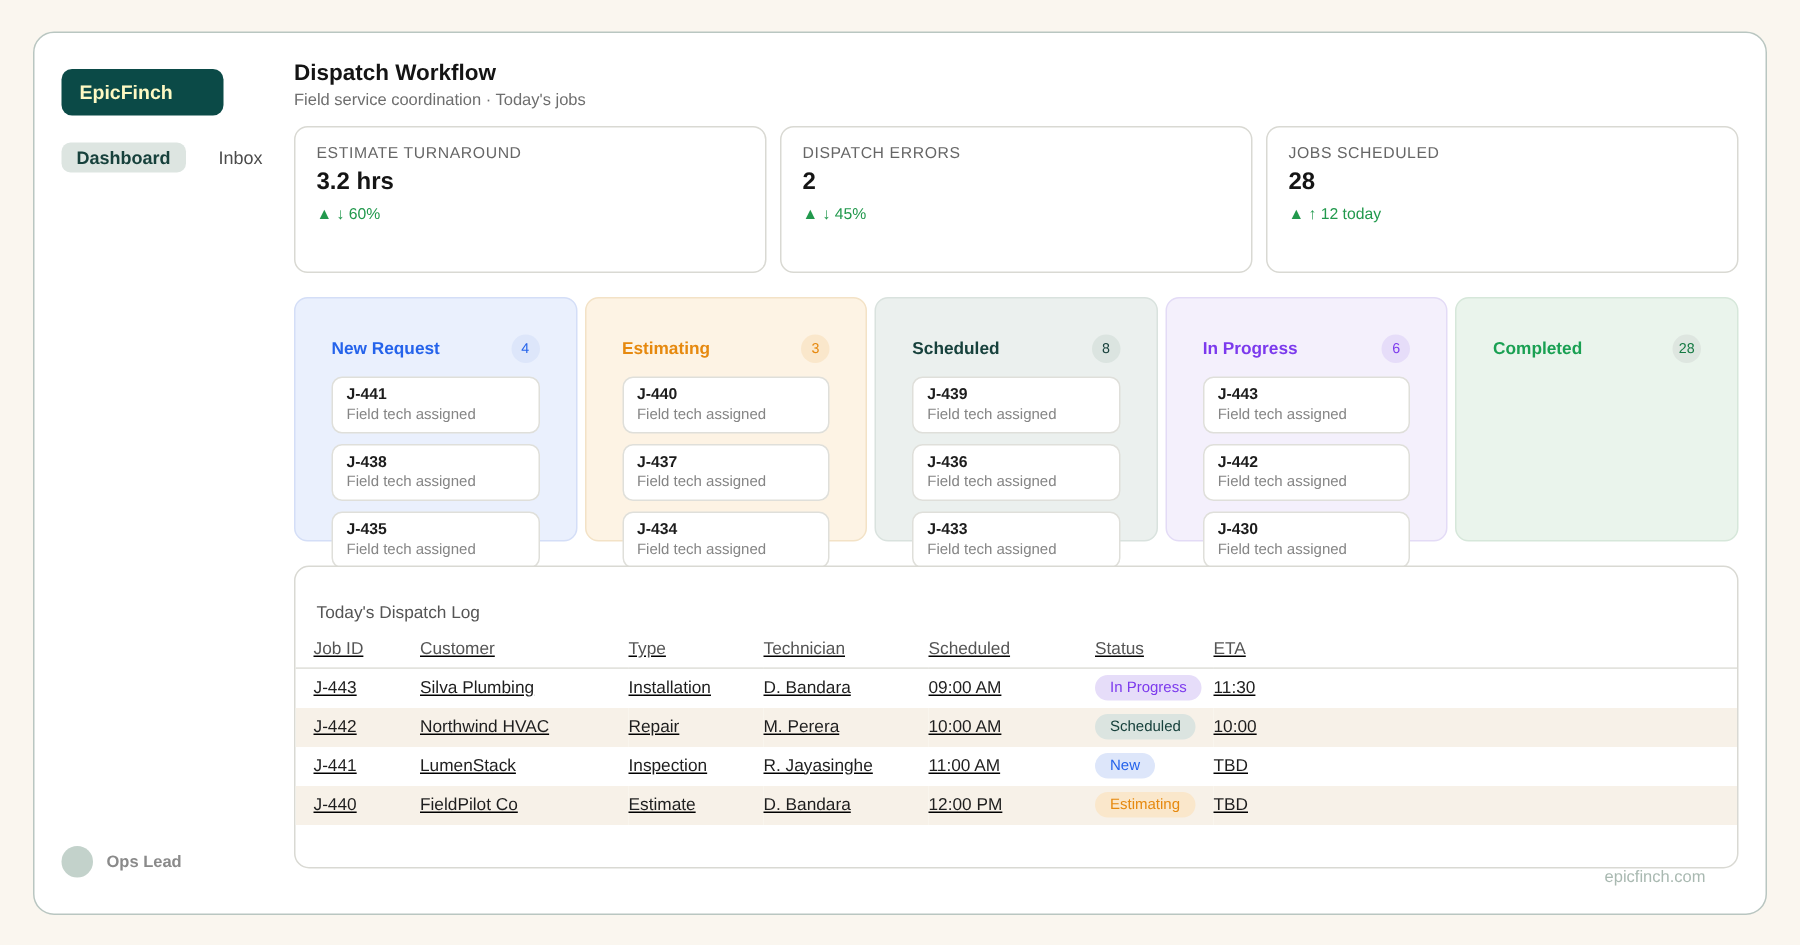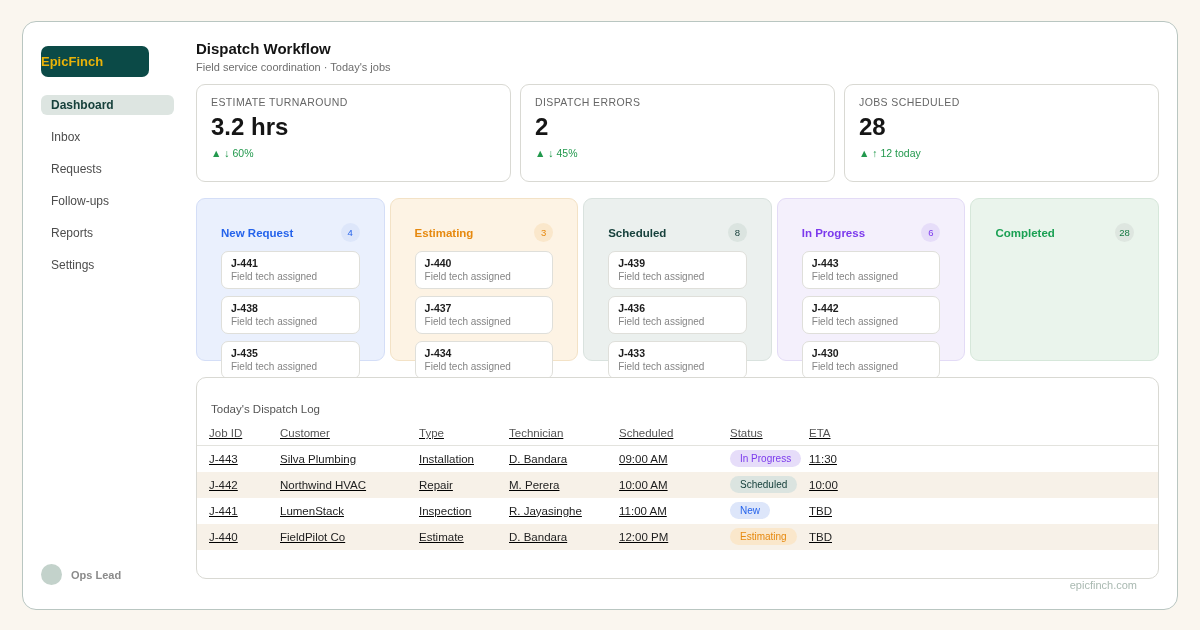--- a/index.html
+++ b/index.html
@@ -25,28 +25,28 @@
     width: 133px;
     flex-shrink: 0;
     display: flex;
     flex-direction: column;
   }
   .logo {
     width: 108px; height: 31px;
     margin-top: 6px;
     background: #0b4a47;
     border-radius: 7px;
-    color: #eab308;
+    color: #fef9c3;
     font-size: 13px;
     font-weight: bold;
     display: flex;
     align-items: center;
-    padding-left: 0;
-  }
-  .nav { margin-top: 18px; display: flex; flex-direction: column; gap: 12px; }
+    padding-left: 12px;
+  }
+  .nav { margin-top: 18px; display: flex; flex-direction: row; gap: 12px; }
   .nav-item {
     height: 20px;
     display: flex;
     align-items: center;
     padding: 0 10px;
     border-radius: 6px;
     font-size: 12px;
     color: #4c4c4c;
     cursor: pointer;
   }
@@ -76,21 +76,21 @@
   .kpi-row { display: flex; gap: 9px; margin-top: 11px; }
   .kpi-card {
     flex: 1;
     height: 98px;
     border: 1px solid #d9d9d3;
     border-radius: 9px;
     padding: 11px 14px;
     background: #fff;
   }
   .kpi-label { font-size: 10.5px; color: #666; letter-spacing: 0.4px; }
-  .kpi-value { font-size: 24px; font-weight: bold; color: #151515; margin-top: 5px; }
+  .kpi-value { font-size: 16px; font-weight: bold; color: #151515; margin-top: 5px; }
   .kpi-delta { font-size: 10.5px; margin-top: 6px; }
   
   .board { display: flex; gap: 5px; margin-top: 16px; height: 163px; }
   .board-col {
     flex: 1;
     border: 1px solid;
     border-radius: 9px;
     padding: 24px;
   }
   .col-head { display: flex; align-items: center; justify-content: space-between; }

